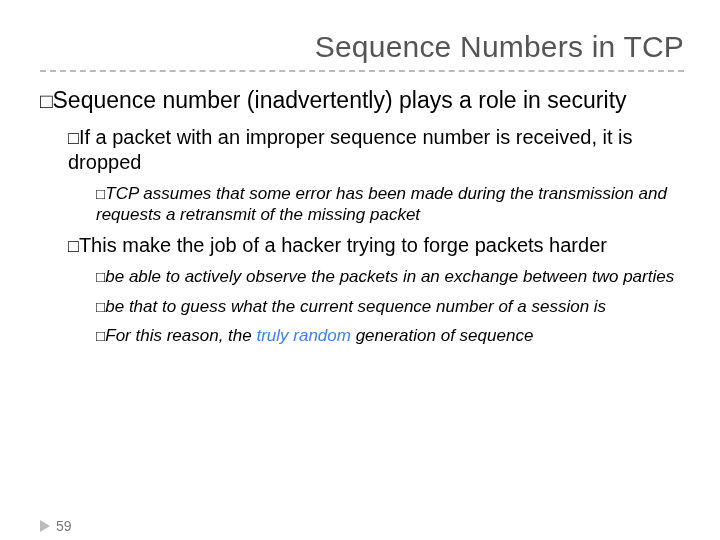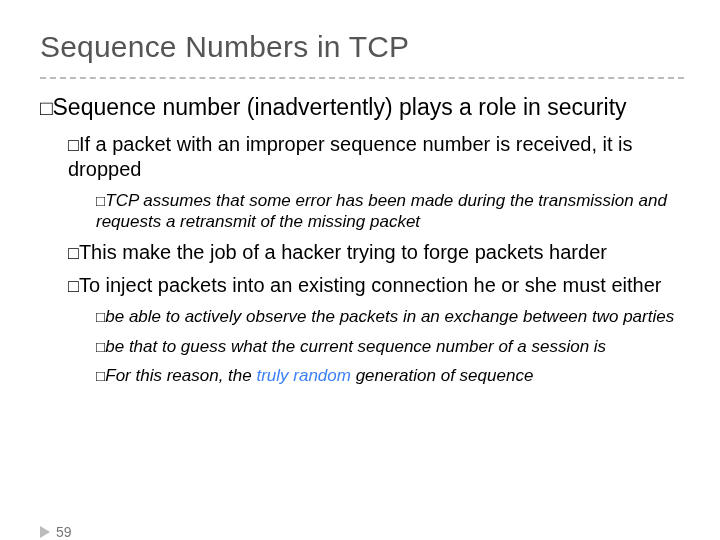--- a/index.html
+++ b/index.html
@@ -17,22 +17,23 @@
     padding: 30px 36px 0 40px;
     box-sizing: border-box;
     width: 100%;
     height: 100%;
     position: relative;
   }
   .title {
     font-size: 30px;
     font-weight: 400;
     color: #555;
-    margin: 0 0 13px 0;
+    margin: 0 0 6px 0;
     letter-spacing: 0.2px;
+    text-align: right;
   }
   .divider {
     border: none;
     border-top: 2px dashed #bbb;
     margin: 0 0 14px 0;
   }
   .lvl1 {
     font-size: 23px;
     line-height: 1.25;
     margin: 0 0 10px 0;
@@ -51,21 +52,21 @@
   .bullet {
     font-family: Arial, sans-serif;
     font-size: 0.9em;
     display: inline-block;
     vertical-align: baseline;
   }
   .red { color: #3b82f6; }
   .pagewrap {
     position: absolute;
     left: 40px;
-    bottom: 0;
+    bottom: 6px;
     display: flex;
     align-items: center;
     gap: 6px;
     font-size: 14px;
     color: #777;
   }
   .arrow {
     width: 0; height: 0;
     border-top: 6px solid transparent;
     border-bottom: 6px solid transparent;
@@ -88,23 +89,20 @@
   </p>
 
   <p class="lvl3">
     <span class="bullet">□</span><span>TCP</span><span> assumes that some error has been made during the transmission and requests a retransmit of the missing packet</span>
   </p>
 
   <p class="lvl2">
     <span class="bullet">□</span><span>This</span><span> make the job of a hacker trying to forge packets harder</span>
   </p>
 
-  <p class="lvl2">
-    <span class="bullet">□</span><span>To</span><span> inject packets into an existing connection he or she must either</span>
-  </p>
 
   <p class="lvl3">
     <span class="bullet">□</span><span>be</span><span> able to actively observe the packets in an exchange between two parties</span>
   </p>
 
   <p class="lvl3">
     <span class="bullet">□</span><span>be</span><span> that to guess what the current sequence number of a session is</span>
   </p>
 
   <p class="lvl3">

